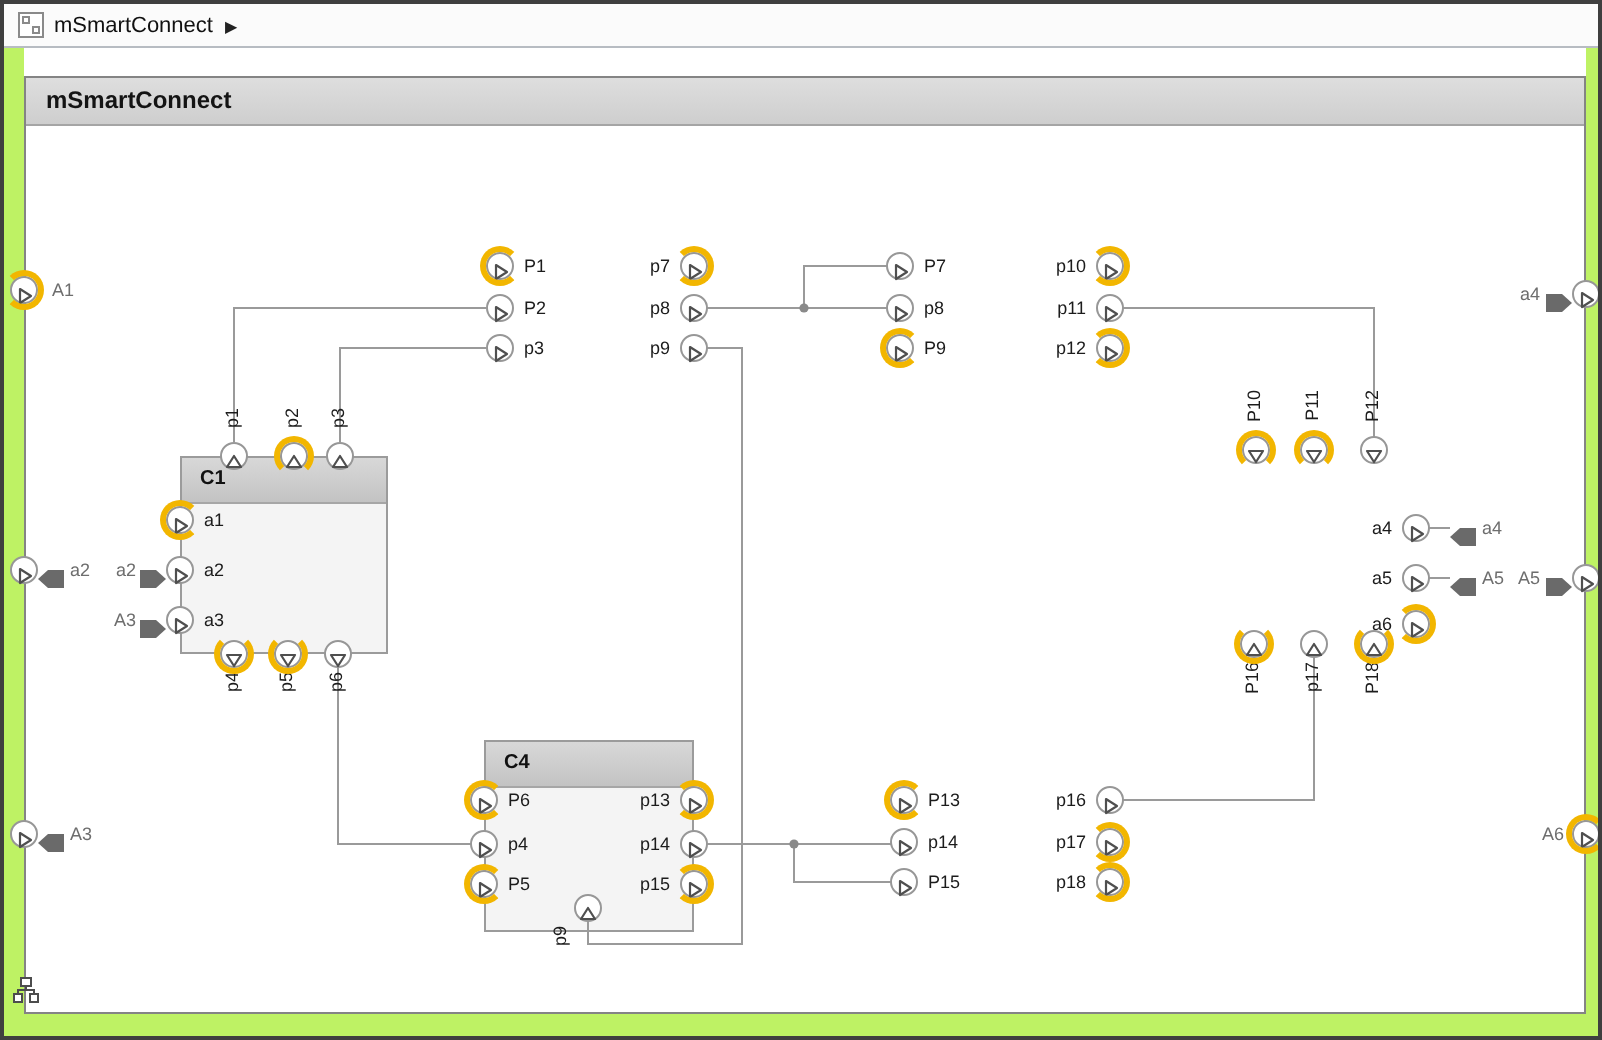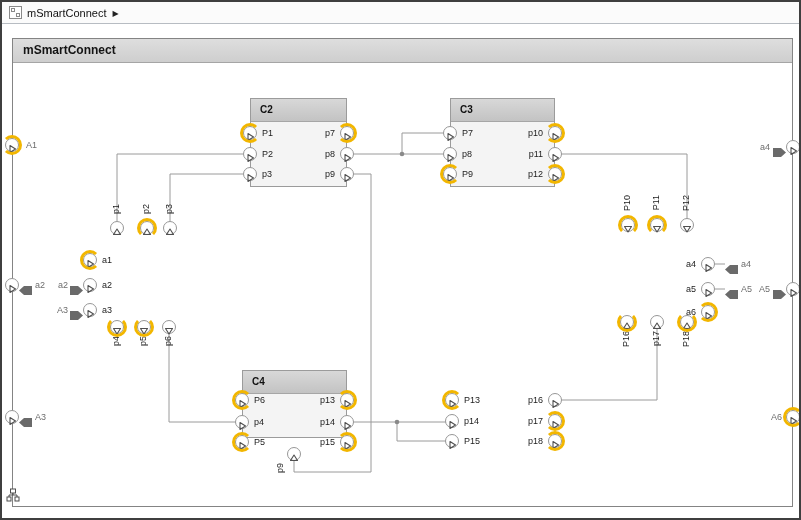--- a/index.html
+++ b/index.html
@@ -1,17 +1,17 @@
 <!DOCTYPE html>
 <html><head>
 <meta charset="utf-8">
 <style>
   html,body{margin:0;padding:0;}
   body{font-family:"Liberation Sans",sans-serif;background:#888;}
-  #window{position:relative;width:801px;height:520px;background:#ffffff;border:2px solid #3f3f3f;box-sizing:border-box;overflow:hidden;}
+  #window{position:relative;width:801px;height:520px;background:#bef264;border:2px solid #3f3f3f;box-sizing:border-box;overflow:hidden;}
   
   #crumbbar{position:absolute;left:0;top:0;width:100%;height:21px;background:#fbfbfb;border-bottom:1px solid #b7bcc2;display:flex;align-items:center;}
   #crumbbar .micon{margin-left:7px;margin-right:5px;display:inline-flex;}
   #crumb-text{font-size:11px;color:#111;}
   #crumb-arrow{font-size:8px;color:#222;margin-left:6px;margin-top:1px;}
   
   #whitearea{position:absolute;left:10px;top:22px;width:781px;height:483px;background:#ffffff;}
   #sheet{position:absolute;left:10px;top:36px;width:781px;height:469px;box-sizing:border-box;border:1px solid #848484;background:#ffffff;}
   #sheet-header{position:absolute;left:0;top:0;right:0;height:23px;background:linear-gradient(#dedede,#cecece);border-bottom:1px solid #a5a5a5;}
   #sheet-title{font-size:12px;font-weight:bold;color:#141414;line-height:23px;padding-left:10px;}
@@ -79,20 +79,25 @@
     </svg>
 
   <span id="badge">
     <svg width="14" height="14" viewBox="0 0 14 14">
       <path d="M7 5 L7 7 M3 9 L3 7 L11 7 L11 9" stroke="#4d4d4d" fill="none"></path>
       <rect x="4.5" y="1" width="5" height="4" fill="#ffffff" stroke="#4d4d4d"></rect>
       <rect x="1" y="9" width="4" height="4" fill="#ffffff" stroke="#4d4d4d"></rect>
       <rect x="9" y="9" width="4" height="4" fill="#ffffff" stroke="#4d4d4d"></rect>
     </svg>
   </span>
+<div class="block" style="left: 88px; top: 226px; width: 104px; height: 99px;">
+      <div class="block-header">
+        <div class="block-title">C1</div>
+      </div>
+    </div>
     <div class="port" style="left: 108px; top: 219px;">
       <span class="pglyph"><svg width="10" height="10" viewBox="0 0 10 10">
           <polygon points="1.5,7.5 5,2 8.5,7.5" fill="none" stroke="#4f4f4f" stroke-width="1.1" stroke-linejoin="round"></polygon>
         </svg></span>
     </div>
     <div class="vlabel" style="left: 109px; top: 202px;">p1</div>
     <div class="port" style="left: 138px; top: 219px;">
       <span class="pglyph"><svg width="10" height="10" viewBox="0 0 10 10">
           <polygon points="1.5,7.5 5,2 8.5,7.5" fill="none" stroke="#4f4f4f" stroke-width="1.1" stroke-linejoin="round"></polygon>
         </svg></span>
@@ -137,25 +142,20 @@
         </svg></span>
       <div class="ring gap-top"></div>
     </div>
     <div class="vlabel" style="left: 136px; top: 334px;">p5</div>
     <div class="port" style="left: 160px; top: 318px;">
       <span class="pglyph"><svg width="10" height="10" viewBox="0 0 10 10">
           <polygon points="1.5,2.5 5,8 8.5,2.5" fill="none" stroke="#4f4f4f" stroke-width="1.1" stroke-linejoin="round"></polygon>
         </svg></span>
     </div>
     <div class="vlabel" style="left: 161px; top: 334px;">p6</div>
-    <div class="block" style="left: 248px; top: 96px; width: 97px; height: 89px;">
-      <div class="block-header">
-        <div class="block-title">C2</div>
-      </div>
-    </div>
     <div class="port" style="left: 241px; top: 124px;">
       <span class="pglyph"><svg width="10" height="10" viewBox="0 0 10 10">
           <polygon points="3,1.5 8.5,5 3,8.5" fill="none" stroke="#4f4f4f" stroke-width="1.1" stroke-linejoin="round"></polygon>
         </svg></span>
       <div class="ring gap-right"></div>
     </div>
     <div class="plabel" style="left: 260px; top: 126px;">P1</div>
     <div class="port" style="left: 241px; top: 145px;">
       <span class="pglyph"><svg width="10" height="10" viewBox="0 0 10 10">
           <polygon points="3,1.5 8.5,5 3,8.5" fill="none" stroke="#4f4f4f" stroke-width="1.1" stroke-linejoin="round"></polygon>
@@ -180,25 +180,20 @@
           <polygon points="3,1.5 8.5,5 3,8.5" fill="none" stroke="#4f4f4f" stroke-width="1.1" stroke-linejoin="round"></polygon>
         </svg></span>
     </div>
     <div class="plabel r" style="left: 303px; top: 147px;">p8</div>
     <div class="port" style="left: 338px; top: 165px;">
       <span class="pglyph"><svg width="10" height="10" viewBox="0 0 10 10">
           <polygon points="3,1.5 8.5,5 3,8.5" fill="none" stroke="#4f4f4f" stroke-width="1.1" stroke-linejoin="round"></polygon>
         </svg></span>
     </div>
     <div class="plabel r" style="left: 303px; top: 167px;">p9</div>
-    <div class="block" style="left: 448px; top: 96px; width: 105px; height: 89px;">
-      <div class="block-header">
-        <div class="block-title">C3</div>
-      </div>
-    </div>
     <div class="port" style="left: 441px; top: 124px;">
       <span class="pglyph"><svg width="10" height="10" viewBox="0 0 10 10">
           <polygon points="3,1.5 8.5,5 3,8.5" fill="none" stroke="#4f4f4f" stroke-width="1.1" stroke-linejoin="round"></polygon>
         </svg></span>
     </div>
     <div class="plabel" style="left: 460px; top: 126px;">P7</div>
     <div class="port" style="left: 441px; top: 145px;">
       <span class="pglyph"><svg width="10" height="10" viewBox="0 0 10 10">
           <polygon points="3,1.5 8.5,5 3,8.5" fill="none" stroke="#4f4f4f" stroke-width="1.1" stroke-linejoin="round"></polygon>
         </svg></span>
@@ -224,21 +219,21 @@
         </svg></span>
     </div>
     <div class="plabel r" style="left: 511px; top: 147px;">p11</div>
     <div class="port" style="left: 546px; top: 165px;">
       <span class="pglyph"><svg width="10" height="10" viewBox="0 0 10 10">
           <polygon points="3,1.5 8.5,5 3,8.5" fill="none" stroke="#4f4f4f" stroke-width="1.1" stroke-linejoin="round"></polygon>
         </svg></span>
       <div class="ring gap-left"></div>
     </div>
     <div class="plabel r" style="left: 511px; top: 167px;">p12</div>
-    <div class="block" style="left: 240px; top: 368px; width: 105px; height: 68px;">
+    <div class="block" style="left: 240px; top: 368px; width: 105px; height: 96px;">
       <div class="block-header">
         <div class="block-title">C4</div>
       </div>
     </div>
     <div class="port" style="left: 233px; top: 391px;">
       <span class="pglyph"><svg width="10" height="10" viewBox="0 0 10 10">
           <polygon points="3,1.5 8.5,5 3,8.5" fill="none" stroke="#4f4f4f" stroke-width="1.1" stroke-linejoin="round"></polygon>
         </svg></span>
       <div class="ring gap-right"></div>
     </div>

